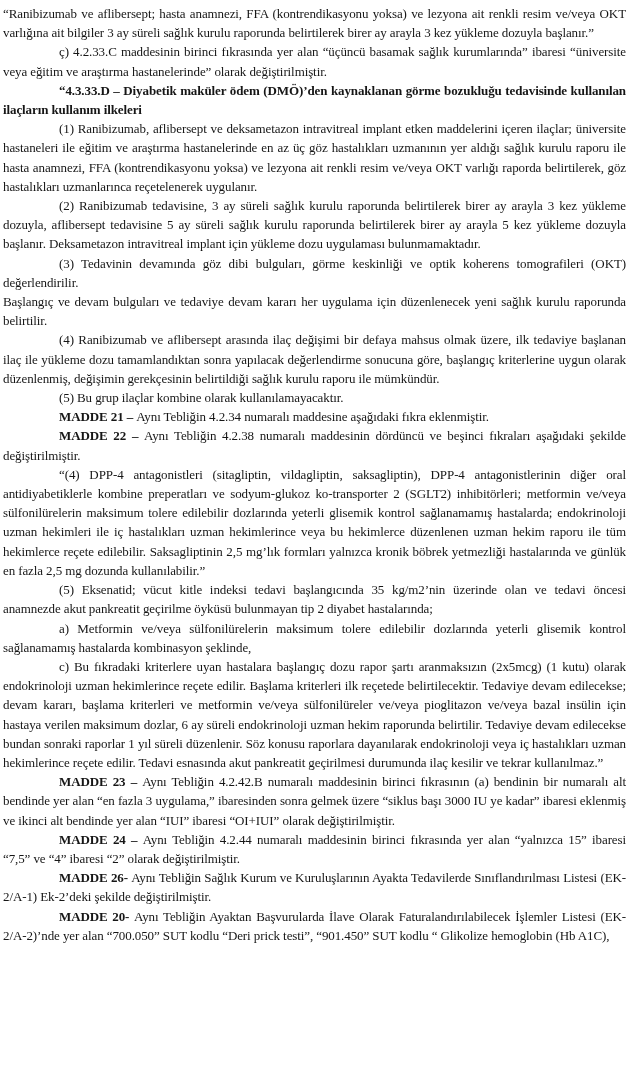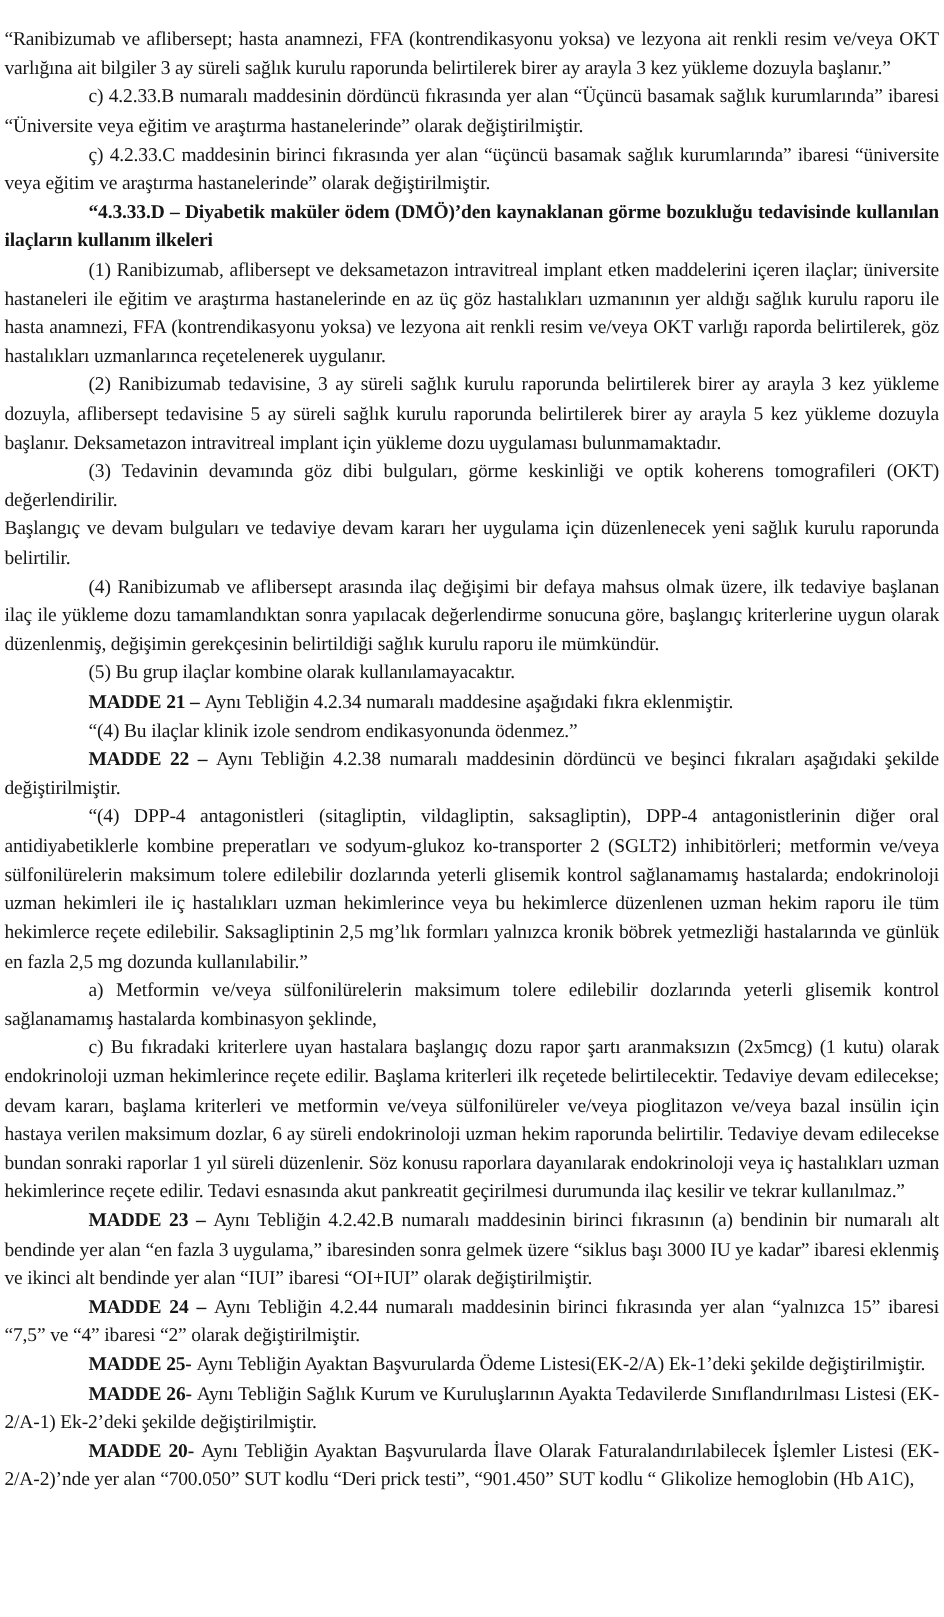--- a/index.html
+++ b/index.html
@@ -9,21 +9,21 @@
   }
   body {
     width: 629px;
     height: 1078px;
     overflow: hidden;
   }
   .page {
     box-sizing: border-box;
     width: 629px;
     height: 1078px;
-    padding: 16px 3px 0 3px;
+    padding: 4px 3px 0 3px;
     background: #ffffff;
     font-family: "Liberation Serif", "DejaVu Serif", serif;
     font-size: 13px;
     line-height: 19.2px;
     letter-spacing: -0.1px;
     color: #161616;
     text-align: justify;
     text-rendering: optimizeLegibility;
   }
   p.para {
@@ -36,34 +36,32 @@
   .bold {
     font-weight: bold;
   }
 </style>
 </head>
 <body>
 
 <div class="page">
   <div class="doc-body">
       <p class="para"><span>“Ranibizumab ve aflibersept; hasta anamnezi, FFA (kontrendikasyonu yoksa) ve lezyona ait renkli resim ve/veya OKT varlığına ait bilgiler 3 ay süreli sağlık kurulu raporunda belirtilerek birer ay arayla 3 kez yükleme dozuyla başlanır.”</span></p>
-      <p class="para indent"><span>c) 4.2.33.B numaralı maddesinin dördüncü fıkrasında yer alan “Üçüncü basamak sağlık kurumlarında” ibaresi “Üniversite veya eğitim ve araştırma hastanelerinde” olarak değiştirilmiştir.</span></p>
       <p class="para indent"><span>ç) 4.2.33.C maddesinin birinci fıkrasında yer alan “üçüncü basamak sağlık kurumlarında” ibaresi “üniversite veya eğitim ve araştırma hastanelerinde” olarak değiştirilmiştir.</span></p>
       <p class="para indent"><span class="bold">“4.3.33.D – Diyabetik maküler ödem (DMÖ)’den kaynaklanan görme bozukluğu tedavisinde kullanılan ilaçların kullanım ilkeleri</span></p>
       <p class="para indent"><span>(1) Ranibizumab, aflibersept ve deksametazon intravitreal implant etken maddelerini içeren ilaçlar; üniversite hastaneleri ile eğitim ve araştırma hastanelerinde en az üç göz hastalıkları uzmanının yer aldığı sağlık kurulu raporu ile hasta anamnezi, FFA (kontrendikasyonu yoksa) ve lezyona ait renkli resim ve/veya OKT varlığı raporda belirtilerek, göz hastalıkları uzmanlarınca reçetelenerek uygulanır.</span></p>
       <p class="para indent"><span>(2) Ranibizumab tedavisine, 3 ay süreli sağlık kurulu raporunda belirtilerek birer ay arayla 3 kez yükleme dozuyla, aflibersept tedavisine 5 ay süreli sağlık kurulu raporunda belirtilerek birer ay arayla 5 kez yükleme dozuyla başlanır. Deksametazon intravitreal implant için yükleme dozu uygulaması bulunmamaktadır.</span></p>
       <p class="para indent"><span>(3) Tedavinin devamında göz dibi bulguları, görme keskinliği ve optik koherens tomografileri (OKT) değerlendirilir.</span></p>
       <p class="para"><span>Başlangıç ve devam bulguları ve tedaviye devam kararı her uygulama için düzenlenecek yeni sağlık kurulu raporunda belirtilir.</span></p>
       <p class="para indent"><span>(4) Ranibizumab ve aflibersept arasında ilaç değişimi bir defaya mahsus olmak üzere, ilk tedaviye başlanan ilaç ile yükleme dozu tamamlandıktan sonra yapılacak değerlendirme sonucuna göre, başlangıç kriterlerine uygun olarak düzenlenmiş, değişimin gerekçesinin belirtildiği sağlık kurulu raporu ile mümkündür.</span></p>
       <p class="para indent"><span>(5) Bu grup ilaçlar kombine olarak kullanılamayacaktır.</span></p>
       <p class="para indent"><span class="bold">MADDE 21 – </span><span>Aynı Tebliğin 4.2.34 numaralı maddesine aşağıdaki fıkra eklenmiştir.</span></p>
-      <p class="para indent"><span>“(4) Bu ilaçlar klinik izole sendrom endikasyonunda ödenmez.”</span></p>
       <p class="para indent"><span class="bold">MADDE 22 – </span><span>Aynı Tebliğin 4.2.38 numaralı maddesinin dördüncü ve beşinci fıkraları aşağıdaki şekilde değiştirilmiştir.</span></p>
       <p class="para indent"><span>“(4) DPP-4 antagonistleri (sitagliptin, vildagliptin, saksagliptin), DPP-4 antagonistlerinin diğer oral antidiyabetiklerle kombine preperatları ve sodyum-glukoz ko-transporter 2 (SGLT2) inhibitörleri; metformin ve/veya sülfonilürelerin maksimum tolere edilebilir dozlarında yeterli glisemik kontrol sağlanamamış hastalarda; endokrinoloji uzman hekimleri ile iç hastalıkları uzman hekimlerince veya bu hekimlerce düzenlenen uzman hekim raporu ile tüm hekimlerce reçete edilebilir. Saksagliptinin 2,5 mg’lık formları yalnızca kronik böbrek yetmezliği hastalarında ve günlük en fazla 2,5 mg dozunda kullanılabilir.”</span></p>
+      <p class="para indent"><span>(5) Eksenatid; vücut kitle indeksi tedavi başlangıcında 35 kg/m2’nin üzerinde olan ve tedavi öncesi anamnezde akut pankreatit geçirilme öyküsü bulunmayan tip 2 diyabet hastalarında;</span></p>
       <p class="para indent"><span>a) Metformin ve/veya sülfonilürelerin maksimum tolere edilebilir dozlarında yeterli glisemik kontrol sağlanamamış hastalarda kombinasyon şeklinde,</span></p>
       <p class="para indent"><span>c) Bu fıkradaki kriterlere uyan hastalara başlangıç dozu rapor şartı aranmaksızın (2x5mcg) (1 kutu) olarak endokrinoloji uzman hekimlerince reçete edilir. Başlama kriterleri ilk reçetede belirtilecektir. Tedaviye devam edilecekse; devam kararı, başlama kriterleri ve metformin ve/veya sülfonilüreler ve/veya pioglitazon ve/veya bazal insülin için hastaya verilen maksimum dozlar, 6 ay süreli endokrinoloji uzman hekim raporunda belirtilir. Tedaviye devam edilecekse bundan sonraki raporlar 1 yıl süreli düzenlenir. Söz konusu raporlara dayanılarak endokrinoloji veya iç hastalıkları uzman hekimlerince reçete edilir. Tedavi esnasında akut pankreatit geçirilmesi durumunda ilaç kesilir ve tekrar kullanılmaz.”</span></p>
       <p class="para indent"><span class="bold">MADDE 23 – </span><span>Aynı Tebliğin 4.2.42.B numaralı maddesinin birinci fıkrasının (a) bendinin bir numaralı alt bendinde yer alan “en fazla 3 uygulama,” ibaresinden sonra gelmek üzere “siklus başı 3000 IU ye kadar” ibaresi eklenmiş ve ikinci alt bendinde yer alan “IUI” ibaresi “OI+IUI” olarak değiştirilmiştir.</span></p>
       <p class="para indent"><span class="bold">MADDE 24 – </span><span>Aynı Tebliğin 4.2.44 numaralı maddesinin birinci fıkrasında yer alan “yalnızca 15” ibaresi “7,5” ve “4” ibaresi “2” olarak değiştirilmiştir.</span></p>
-      <p class="para indent"><span class="bold">MADDE 25- </span><span>Aynı Tebliğin Ayaktan Başvurularda Ödeme Listesi(EK-2/A) Ek-1’deki şekilde değiştirilmiştir.</span></p>
       <p class="para indent"><span class="bold">MADDE 26- </span><span>Aynı Tebliğin Sağlık Kurum ve Kuruluşlarının Ayakta Tedavilerde Sınıflandırılması Listesi (EK-2/A-1) Ek-2’deki şekilde değiştirilmiştir.</span></p>
       <p class="para indent"><span class="bold">MADDE 20- </span><span>Aynı Tebliğin Ayaktan Başvurularda İlave Olarak Faturalandırılabilecek İşlemler Listesi (EK-2/A-2)’nde yer alan “700.050” SUT kodlu “Deri prick testi”, “901.450” SUT kodlu “ Glikolize hemoglobin (Hb A1C),</span></p>
     </div>
 </div>
 
 </body></html>

